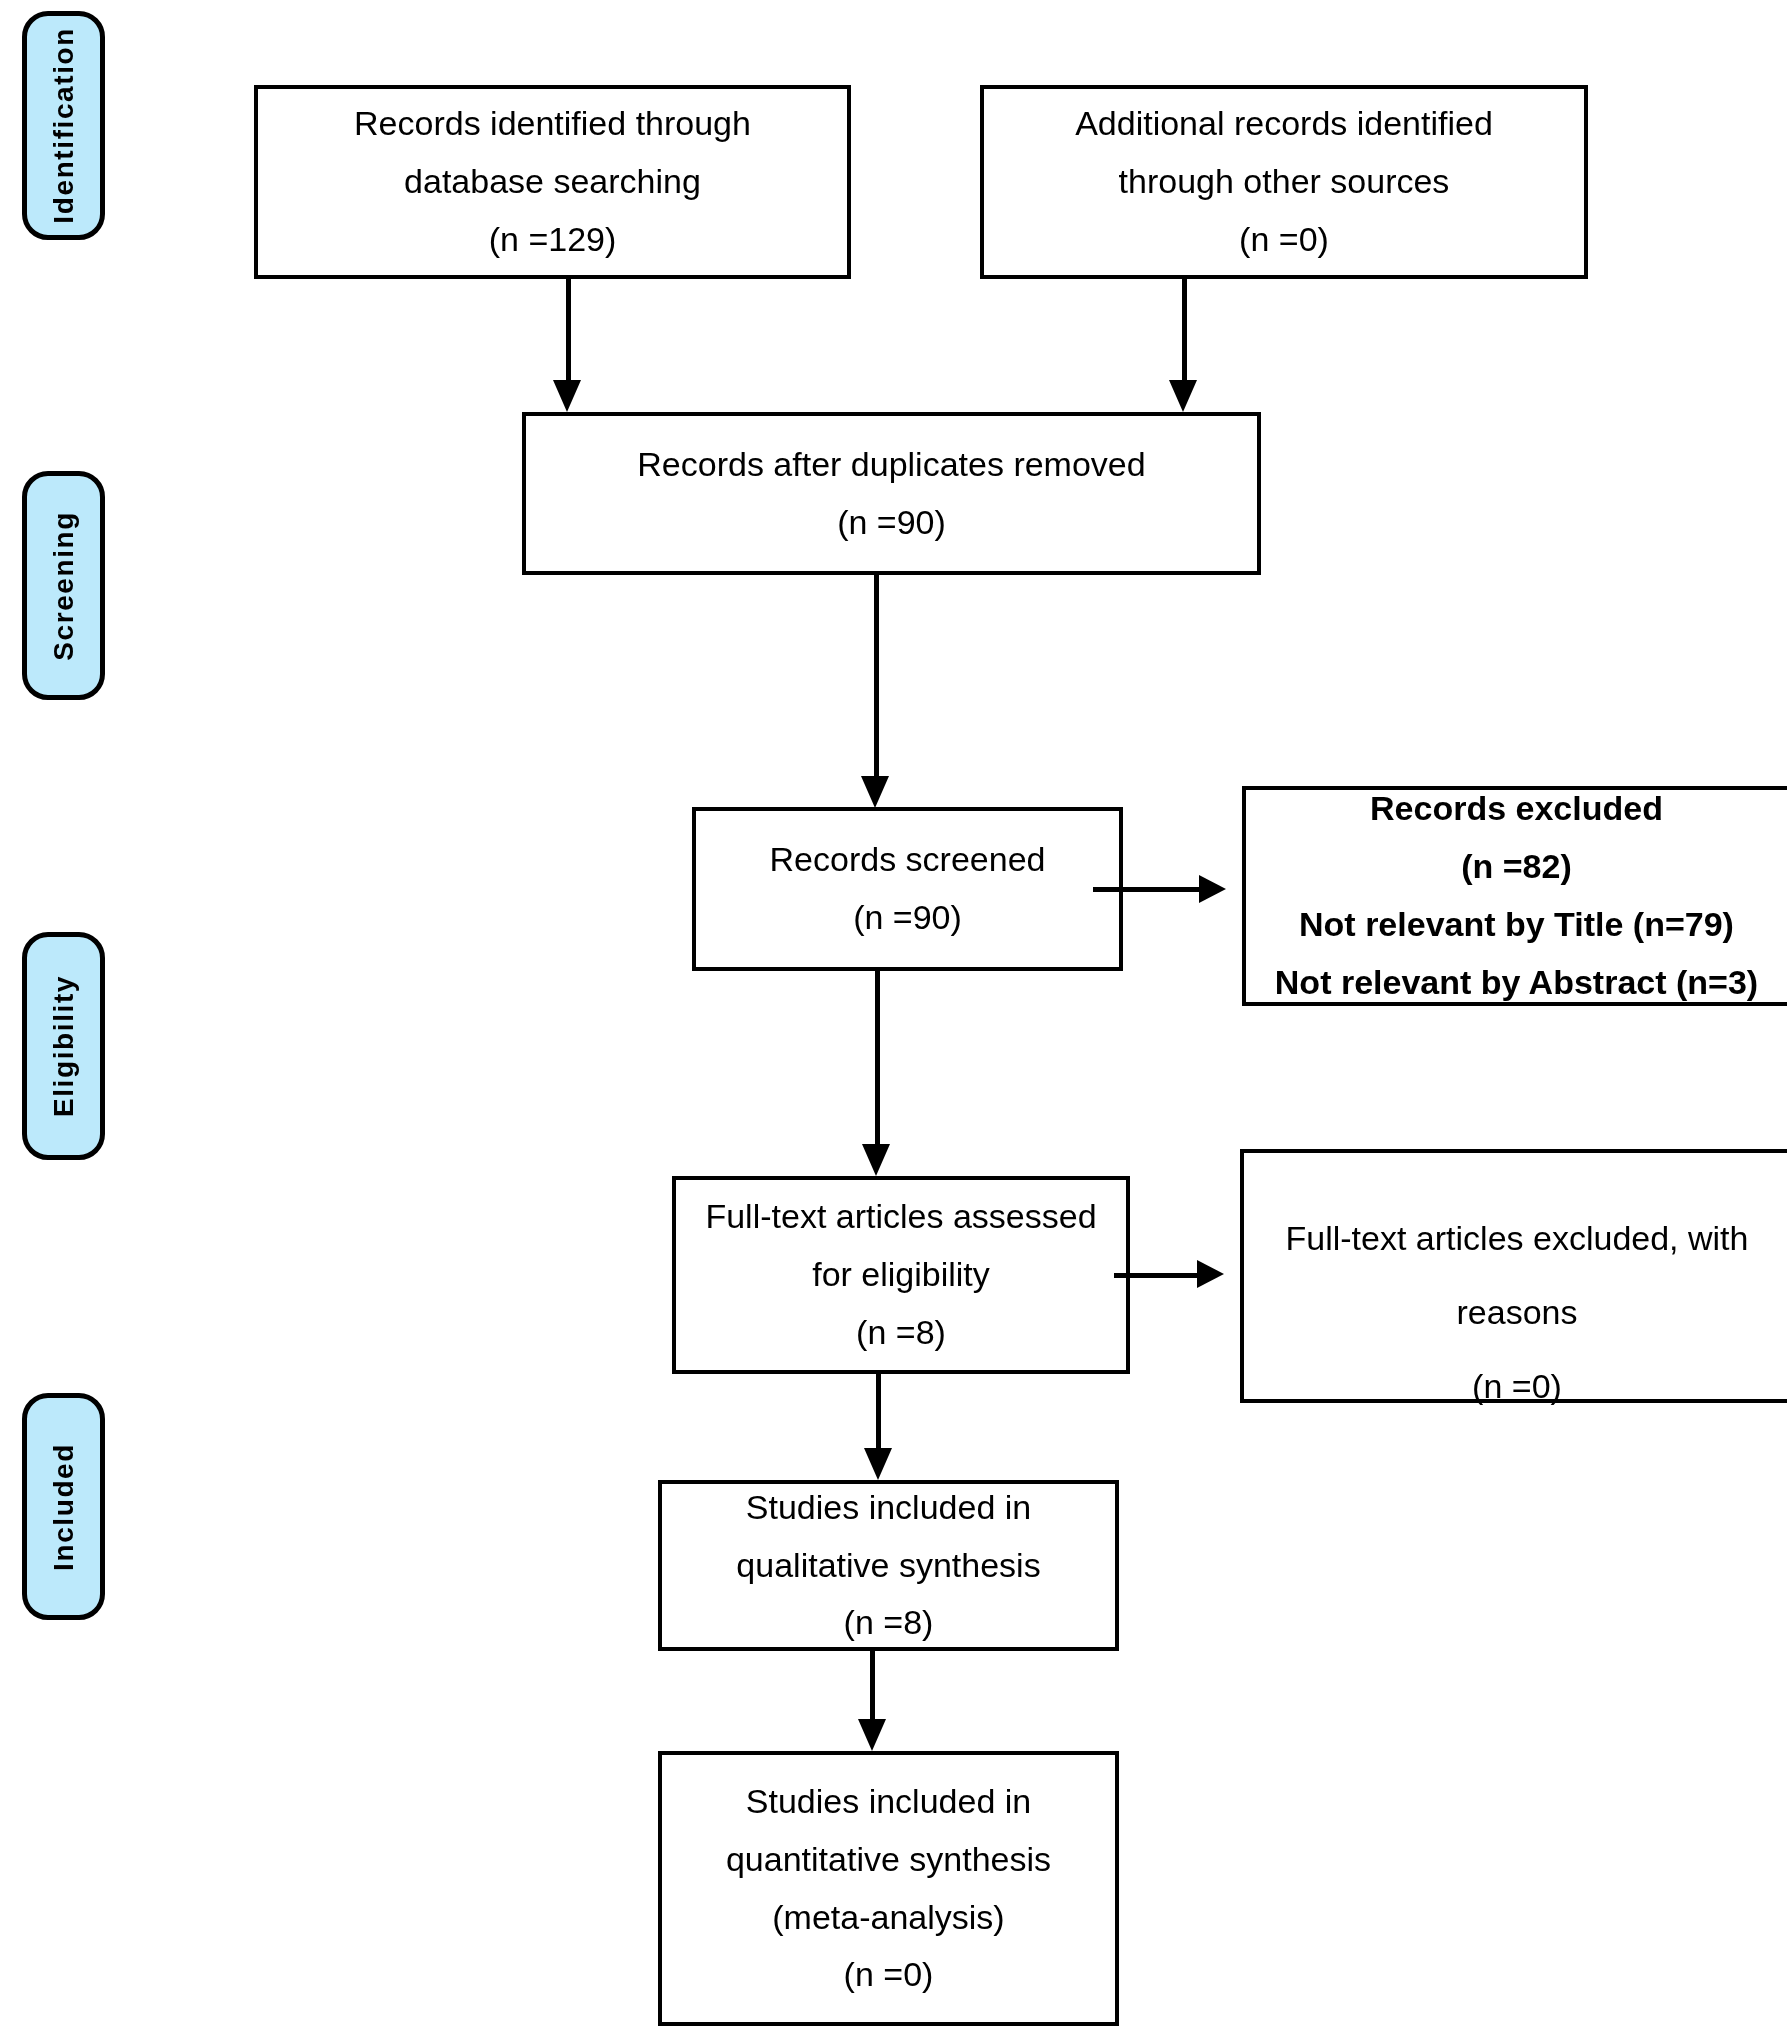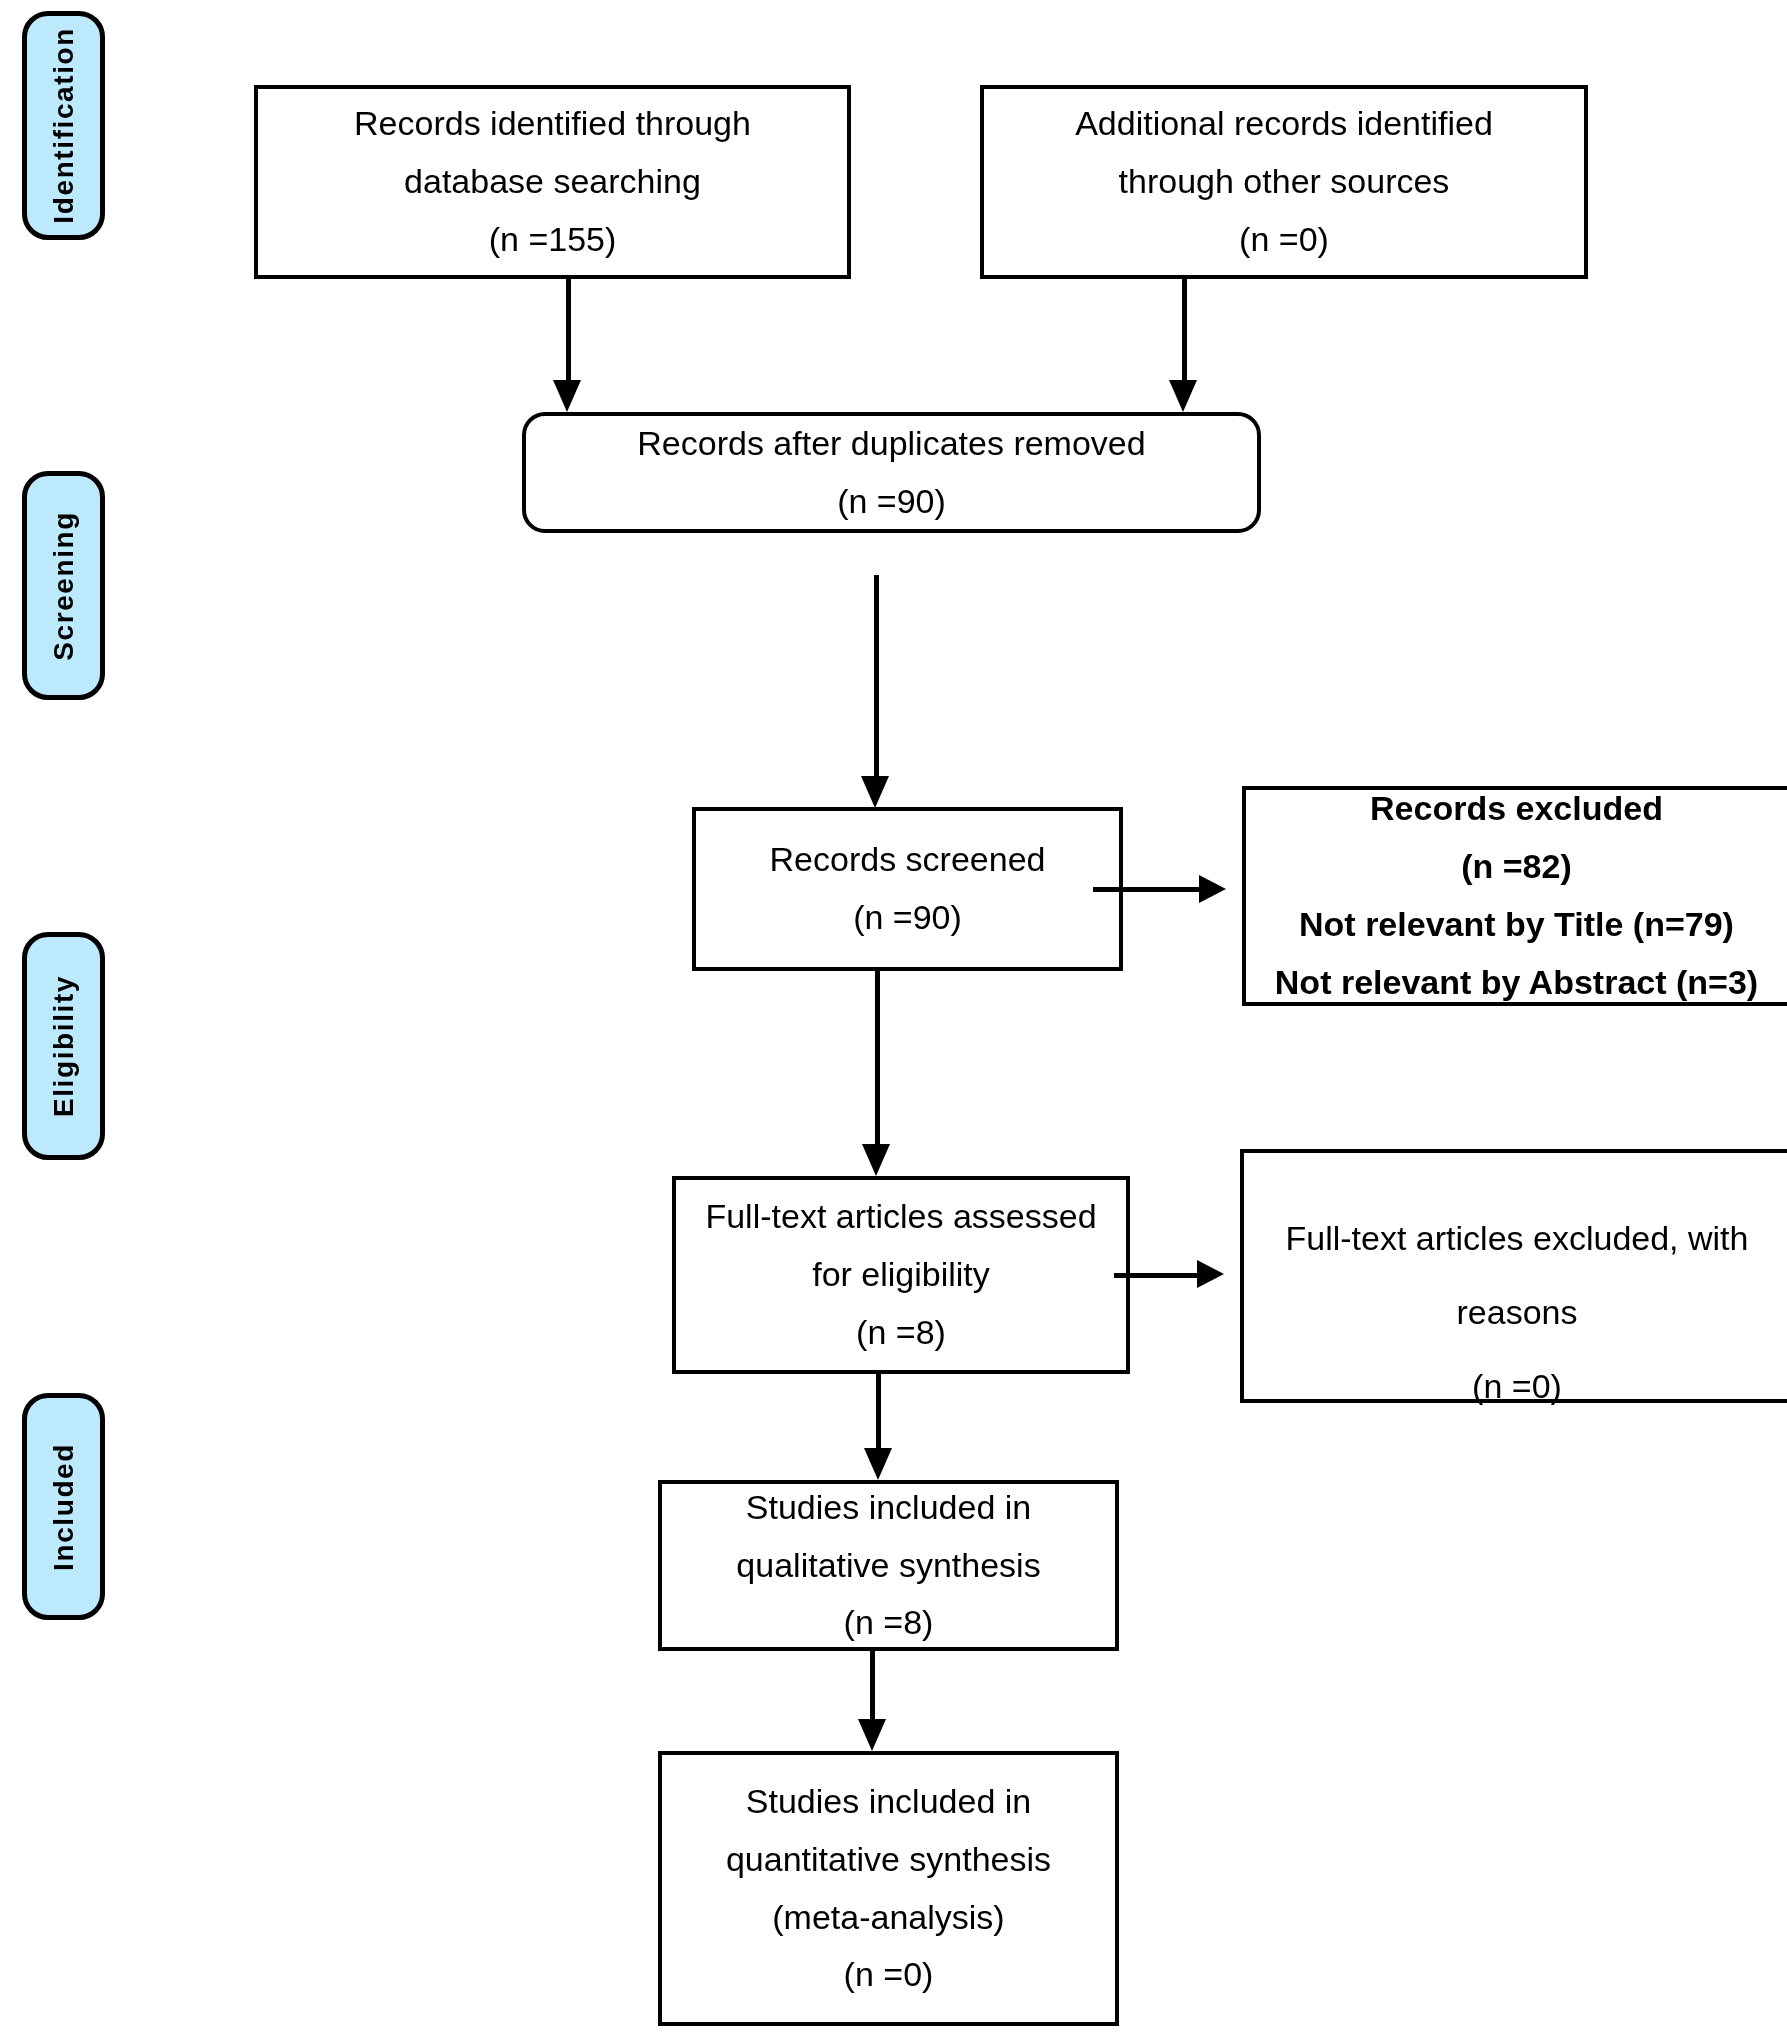--- a/index.html
+++ b/index.html
@@ -76,34 +76,34 @@
   <div class="stage" style="top:932px;height:228px;">
     <span class="vtext">Eligibility</span>
   </div>
   <div class="stage" style="top:1393px;height:227px;">
     <span class="vtext">Included</span>
   </div>
 
   <div class="fbox" style="left:238px;top:85px;width:597px;height:194px;">
     <span>Records identified through</span>
     <span>database searching</span>
-    <span>(n =155)</span>
+    <span>(n =129)</span>
   </div>
   <div class="fbox" style="left:964px;top:85px;width:608px;height:194px;">
     <span>Additional records identified</span>
     <span>through other sources</span>
     <span>(n =0)</span>
   </div>
 
   <div class="vline" style="left:566px;top:279px;height:103px;"></div>
   <div class="head-down" style="left:553px;top:380px;"></div>
   <div class="vline" style="left:1182px;top:279px;height:103px;"></div>
   <div class="head-down" style="left:1169px;top:380px;"></div>
 
-  <div class="fbox" style="left:506px;top:412px;width:739px;height:121px;border-radius:23px;">
+  <div class="fbox" style="left:506px;top:412px;width:739px;height:163px;">
     <span>Records after duplicates removed</span>
     <span>(n =90)</span>
   </div>
 
   <div class="vline" style="left:874px;top:575px;height:203px;"></div>
   <div class="head-down" style="left:861px;top:776px;"></div>
 
   <div class="fbox" style="left:676px;top:807px;width:431px;height:164px;">
     <span>Records screened</span>
     <span>(n =90)</span>

